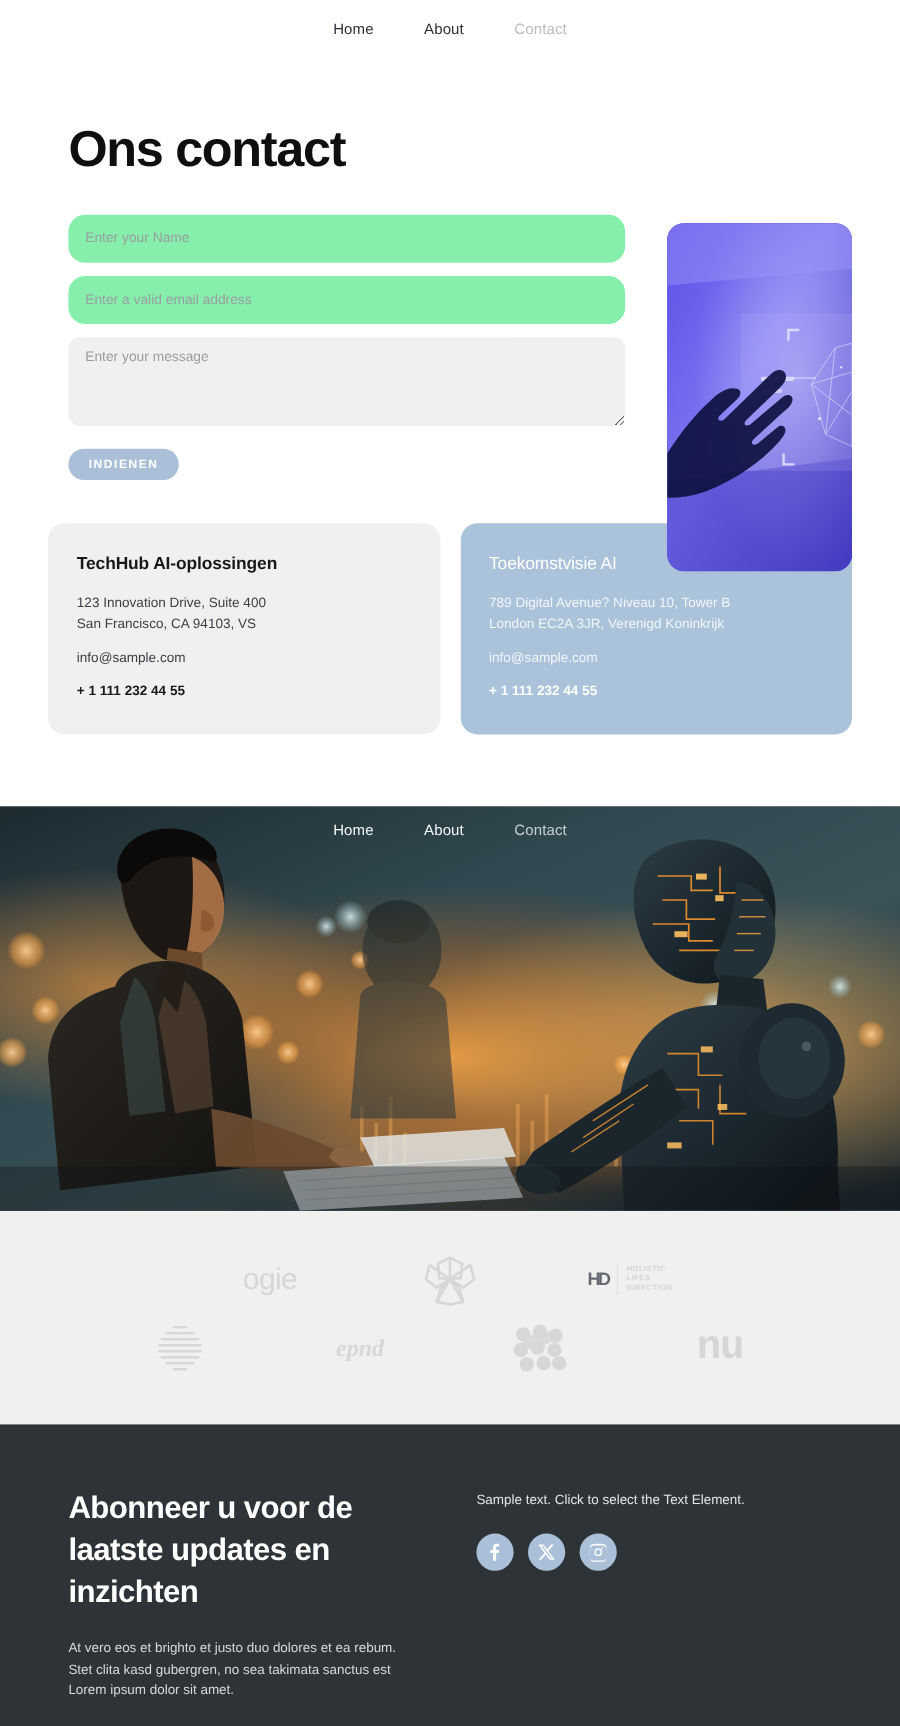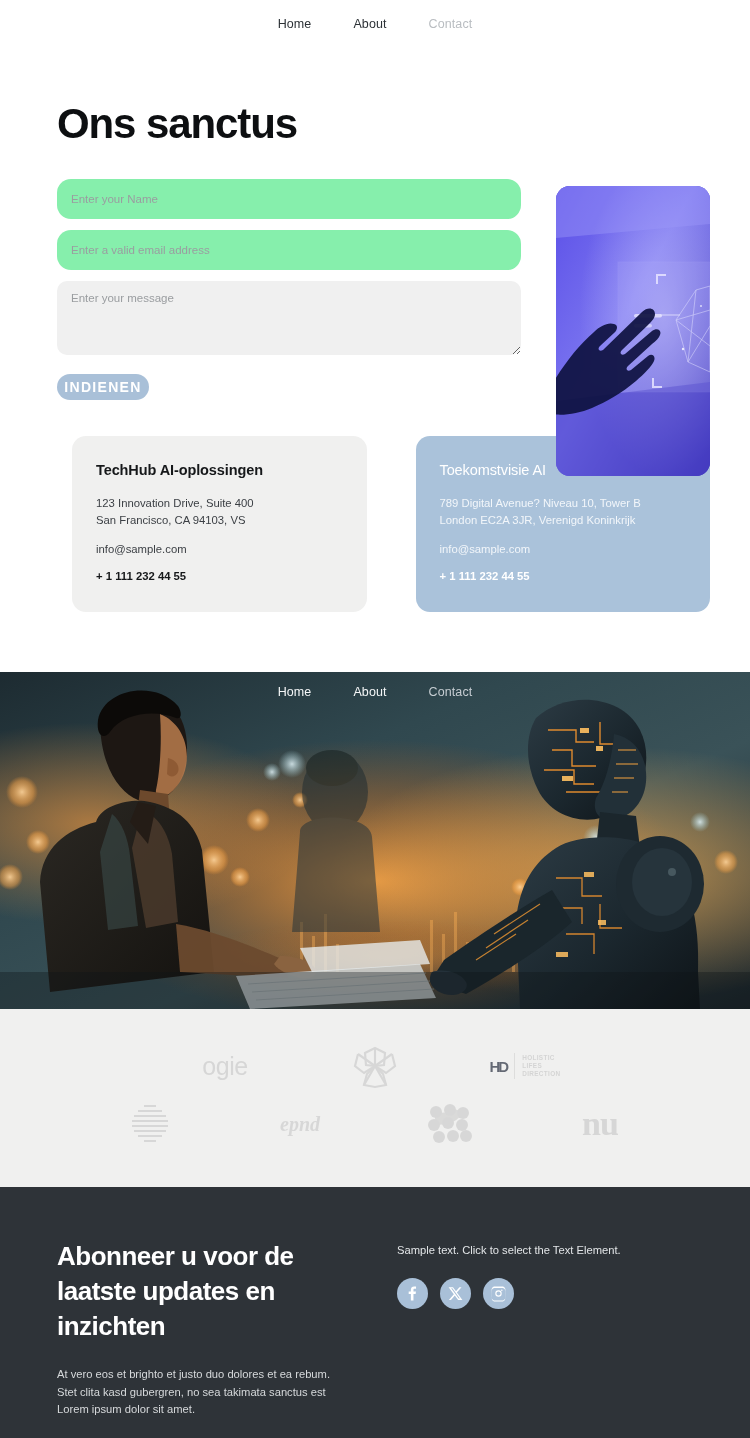--- a/index.html
+++ b/index.html
@@ -53,21 +53,21 @@
     padding:11px 14px;
     font-family:"Liberation Sans", sans-serif;
     font-size:11.5px; color:#55585c;
     resize:vertical; outline:none; display:block;
   }
   .ta::placeholder{ color:#9a9da0; }
   .submit{
     margin-top:19px;
     width:92px; height:26px;
     background:#a9c0d8; border:none; border-radius:13px;
-    color:#ffffff; font-size:14px; font-weight:700;
+    color:#ffffff; font-size:10px; font-weight:700;
     letter-spacing:1.3px;
     font-family:"Liberation Sans", sans-serif;
     cursor:pointer;
   }
 
   
   .side-img{
     position:absolute; left:556px; top:83px;
     width:154px; height:290px; border-radius:14px;
     overflow:hidden;
@@ -78,21 +78,20 @@
   
   .cards{
     display:flex; gap:17px;
     margin:36px 0 0 40px;
     width:670px;
   }
   .card{
     width:327px; border-radius:14px;
     padding:26px 24px 30px 24px;
     min-height:158px;
-    margin-left:32px;
   }
   .card.grey{ background:#f0f0ef; }
   .card.blue{ background:#aac2da; }
   .card-title{
     font-size:14.5px; font-weight:700; color:#16181a;
     margin-bottom:17px; letter-spacing:-.1px;
   }
   .card.blue .card-title{ color:#ffffff; font-weight:400; }
   .card-line{ font-size:11.3px; color:#3b3f44; line-height:17px; }
   .card.blue .card-line{ color:#f2f6fa; }
@@ -130,21 +129,21 @@
   }
   .logo-word{
     font-size:25px; color:#c7c7c7; letter-spacing:-.5px;
     font-family:"Liberation Sans", sans-serif; font-weight:400;
   }
   .logo-script{
     font-family:"Liberation Serif", serif; font-style:italic;
     font-size:20px; color:#c9c9c9; font-weight:700;
   }
   .logo-nu{
-    font-family:Liberation Serif, serif; font-size:34px;
+    font-family:Liberation Mono, monospace; font-size:34px;
     color:#c7c7c7; font-weight:700; letter-spacing:-1px;
   }
   .hd-wrap{ display:flex; align-items:center; gap:7px; }
   .hd-mark{ font-size:15px; font-weight:700; color:#0f172a; letter-spacing:-2px;}
   .hd-rule{ width:1px; height:26px; background:#d2d2d2; }
   .hd-txt{ font-size:6.4px; line-height:8.2px; color:#c4c4c4; letter-spacing:.35px; font-weight:700;}
   .brighto-wrap{ display:flex; flex-direction:column; align-items:center; gap:2px;}
   .brighto-txt{ font-size:9px; color:#c7c7c7; letter-spacing:.2px;}
 
   
@@ -176,21 +175,21 @@
 
 <div class="topnav">
   <a class="navlink">Home</a>
   <a class="navlink">About</a>
   <a class="navlink muted">Contact</a>
 </div>
 
 <section class="contact-sec">
   <div class="contact-inner">
 
-    <h1 class="page-title">Ons sanctus</h1>
+    <h1 class="page-title">Ons contact</h1>
 
     <div class="form">
       <input class="fld" type="text" placeholder="Enter your Name" style="">
       <input class="fld" type="text" placeholder="Enter a valid email address" style="">
       <textarea class="ta" placeholder="Enter your message" style=""></textarea>
       <button class="submit">INDIENEN</button>
     </div>
 
     <div class="side-img">
       <svg viewBox="0 0 154 290" preserveAspectRatio="none">

